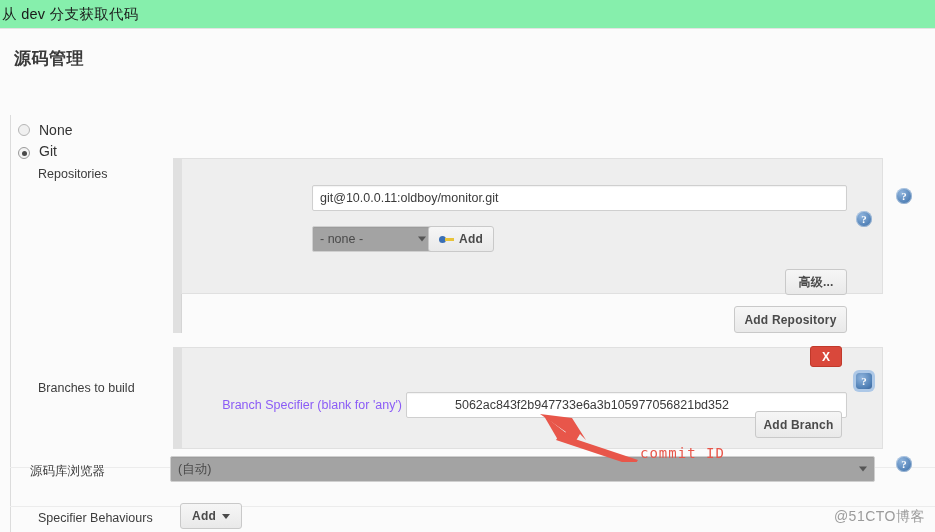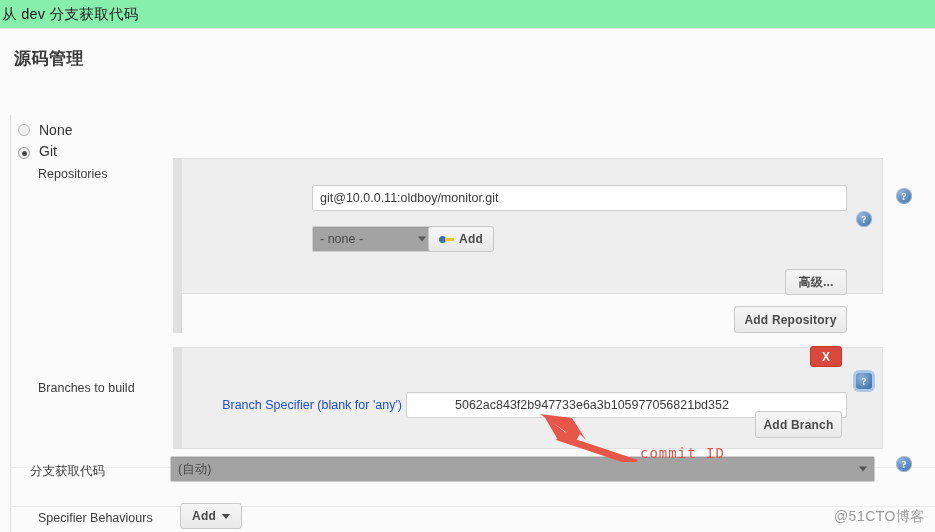--- a/index.html
+++ b/index.html
@@ -118,21 +118,21 @@
     position: absolute;
     width: 8px;
     background: #e0e0e0;
     border-right: 1px solid #d5d5d5;
   }
 
   
   .field-label {
     position: absolute;
     font-size: 12.5px;
-    color: #1d4ed8;
+    color: #8b5cf6;
     text-align: right;
   }
   .text-input {
     position: absolute;
     background: #ffffff;
     border: 1px solid #cfcfcf;
     border-radius: 2px;
     box-sizing: border-box;
     font-family: "Liberation Sans", sans-serif;
     font-size: 12.5px;
@@ -349,21 +349,21 @@
   </div>
 
   <div class="btn-danger" style="left:810px; top:317px; width:32px; height:21px;">X</div>
 
   <div class="btn plain" style="left:755px; top:382px; width:87px; height:27px;">Add Branch</div>
 
   <div class="help-icon focused" style="left:856px; top:344px;">?</div>
 
   <div class="row-sep" style="top:438px;"></div>
 
-  <div class="section-label" style="left:30px; top:434px;">分支获取代码</div>
+  <div class="section-label" style="left:30px; top:434px;">源码库浏览器</div>
 
   <div class="select-box" style="left:170px; top:427px; width:705px; height:26px;">
     <span>(自动)</span>
     <span class="select-caret"></span>
   </div>
 
   <div class="help-icon" style="left:896px; top:427px;">?</div>
 
   <div class="row-sep" style="top:477px;"></div>
 

